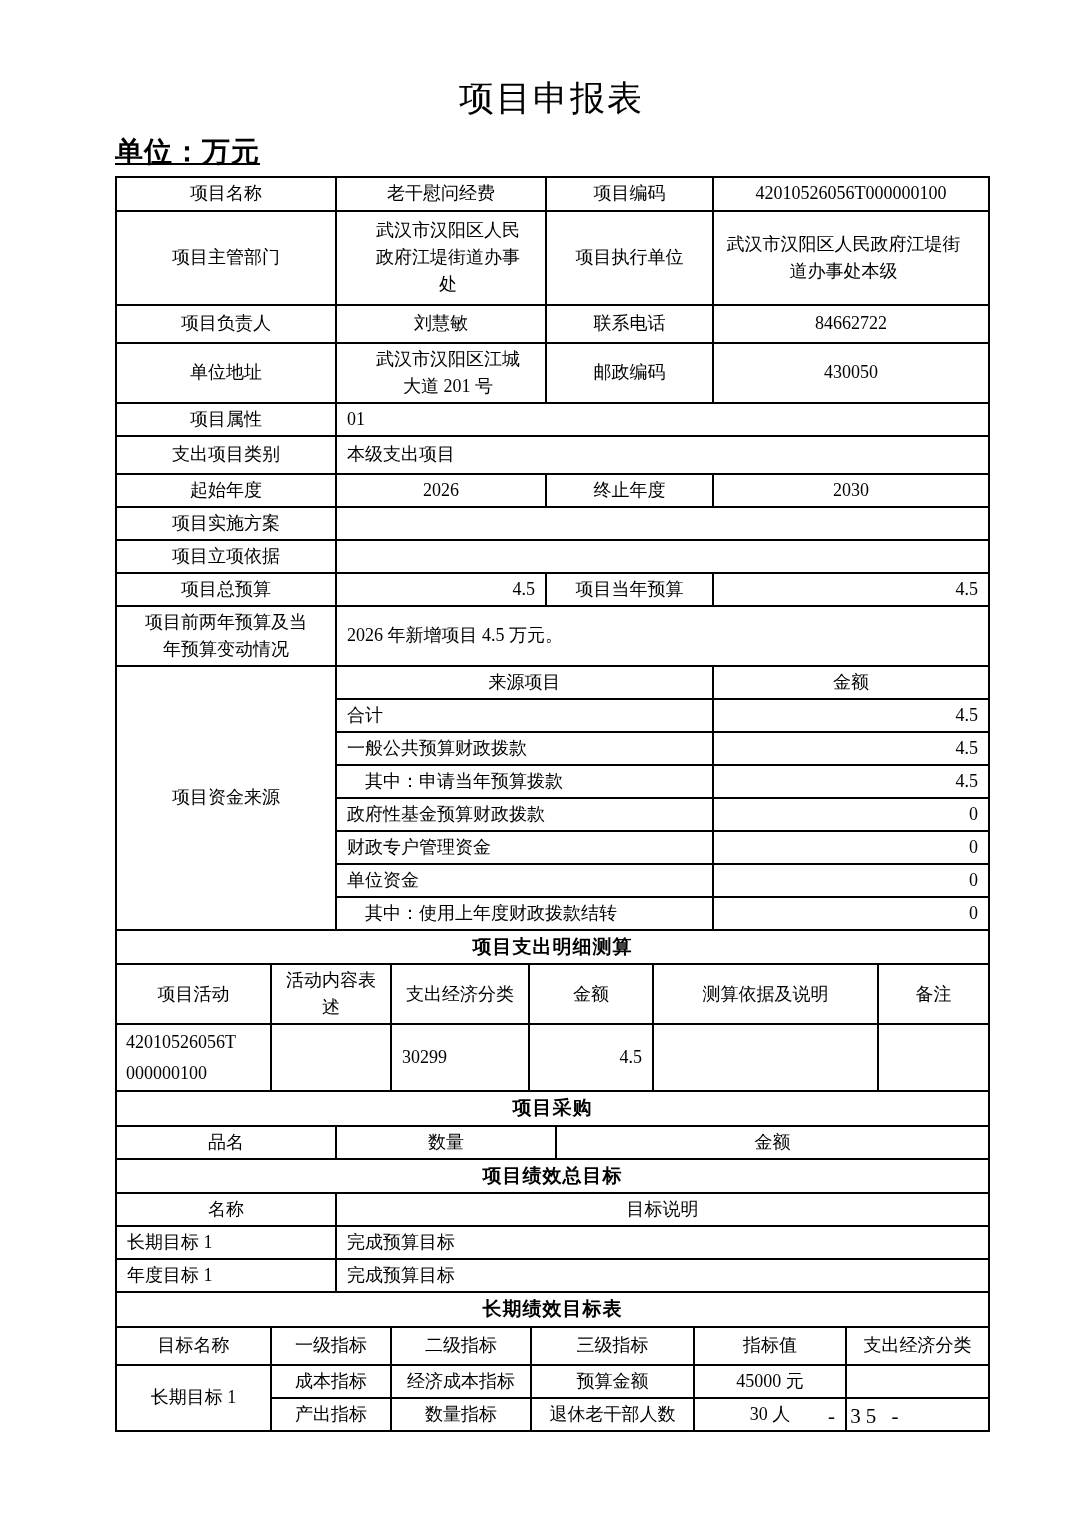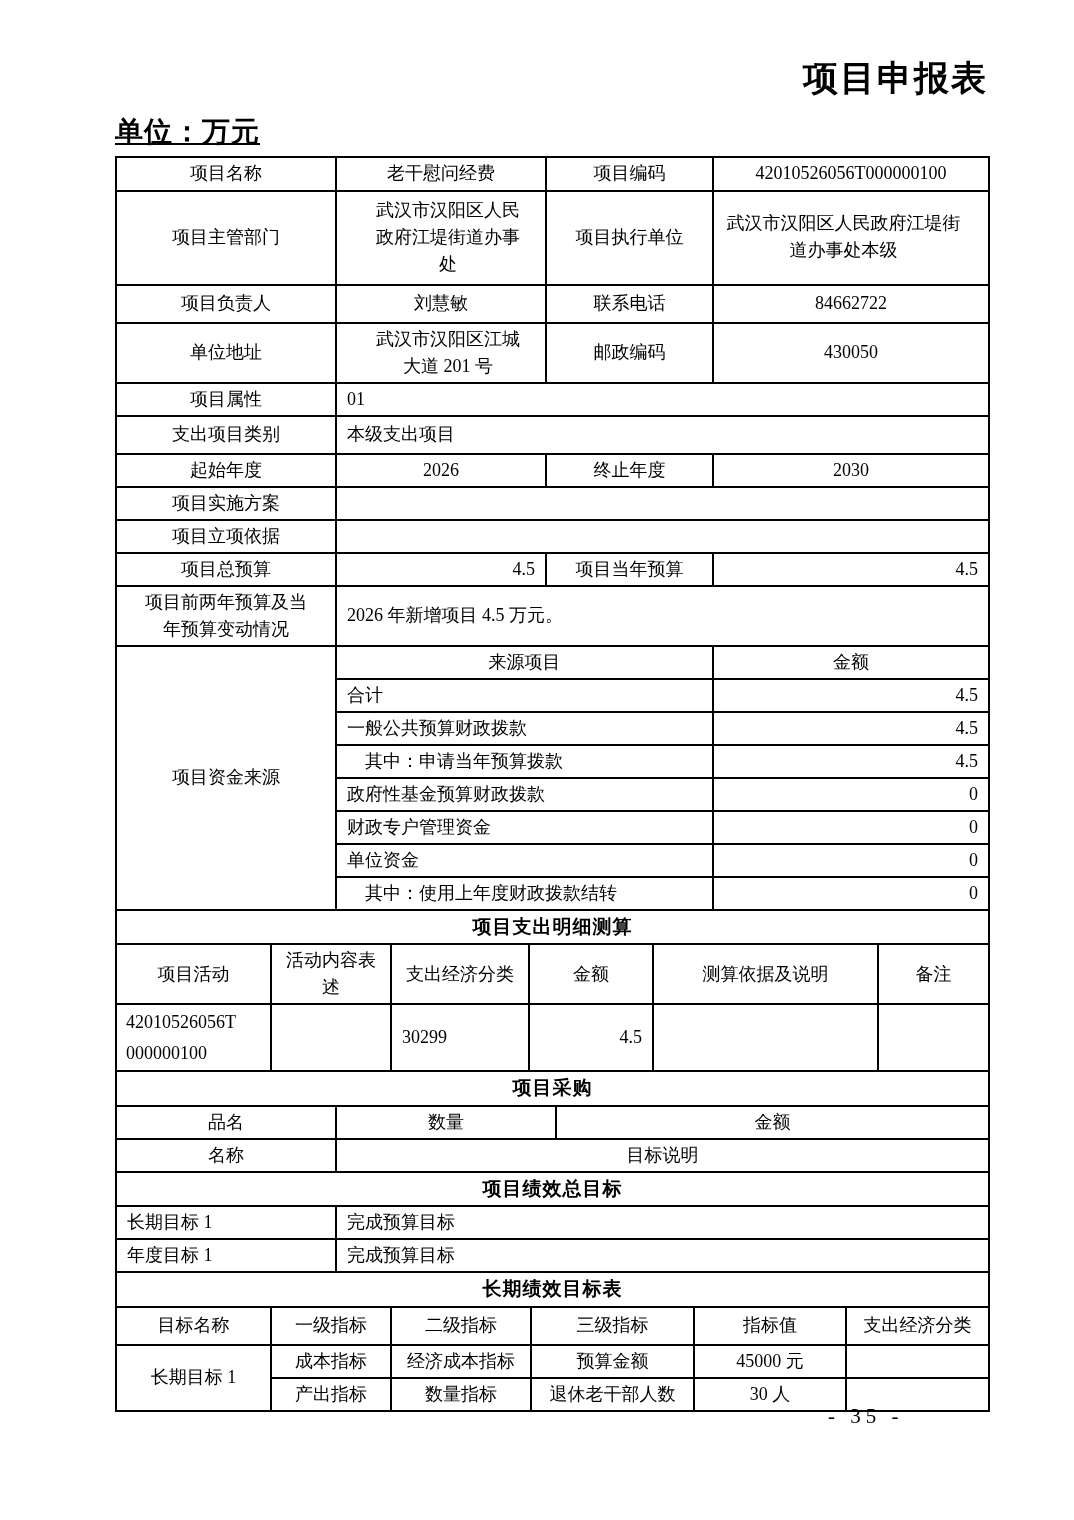--- a/index.html
+++ b/index.html
@@ -13,24 +13,24 @@
     color: #000;
     overflow: hidden;
   }
   .doc {
     position: absolute;
     left: 115px;
     top: 0;
     width: 873px;
   }
   .doc-title {
-    margin-top: 60px;
-    text-align: right;
+    margin-top: 80px;
+    text-align: center;
     font-size: 35px;
-    font-weight: bold;
+    font-weight: normal;
     letter-spacing: 2px;
     line-height: 1.1;
   }
   .unit-note {
     margin: 14px 4px 5px 0;
     text-align: left;
     font-size: 28px;
     font-weight: bold;
     letter-spacing: 1px;
     text-decoration: underline;
@@ -49,21 +49,21 @@
     text-align: center;
     vertical-align: middle;
     overflow: hidden;
     word-break: break-all;
   }
   td.l { text-align: left; padding-left: 10px; }
   td.r { text-align: right; padding-right: 10px; }
   td.ind { padding-left: 28px; }
   td.sec { font-weight: bold; font-size: 19px; letter-spacing: 1px; }
   td.pad18 { padding-left: 32px; padding-right: 18px; }
-  td.pad25 { padding-left: 9px; padding-right: 24px; font-family: Liberation Mono, monospace; }
+  td.pad25 { padding-left: 9px; padding-right: 24px; }
   td.pad20 { padding-left: 20px; padding-right: 20px; }
   td.code {
     text-align: left;
     padding: 2px 28px 2px 9px;
     line-height: 1.7;
   }
   .pagenum {
     position: absolute;
     top: 1404px;
     left: 828px;
@@ -241,25 +241,25 @@
     </tbody>
       </table>
 
     <table>
       <colgroup>
           <col style="width:220px">
           <col style="width:653px">
         </colgroup>
       <tbody>
           <tr style="height:28px">
+        <td class="sec" colspan="2">项目绩效总目标</td>
+      </tr>
+      <tr style="height:28px">
         <td>名称</td>
         <td>目标说明</td>
-      </tr>
-      <tr style="height:28px">
-        <td class="sec" colspan="2">项目绩效总目标</td>
       </tr>
       <tr style="height:29px">
         <td class="l">长期目标 1</td>
         <td class="l">完成预算目标</td>
       </tr>
       <tr style="height:29px">
         <td class="l">年度目标 1</td>
         <td class="l">完成预算目标</td>
       </tr>
     </tbody>

